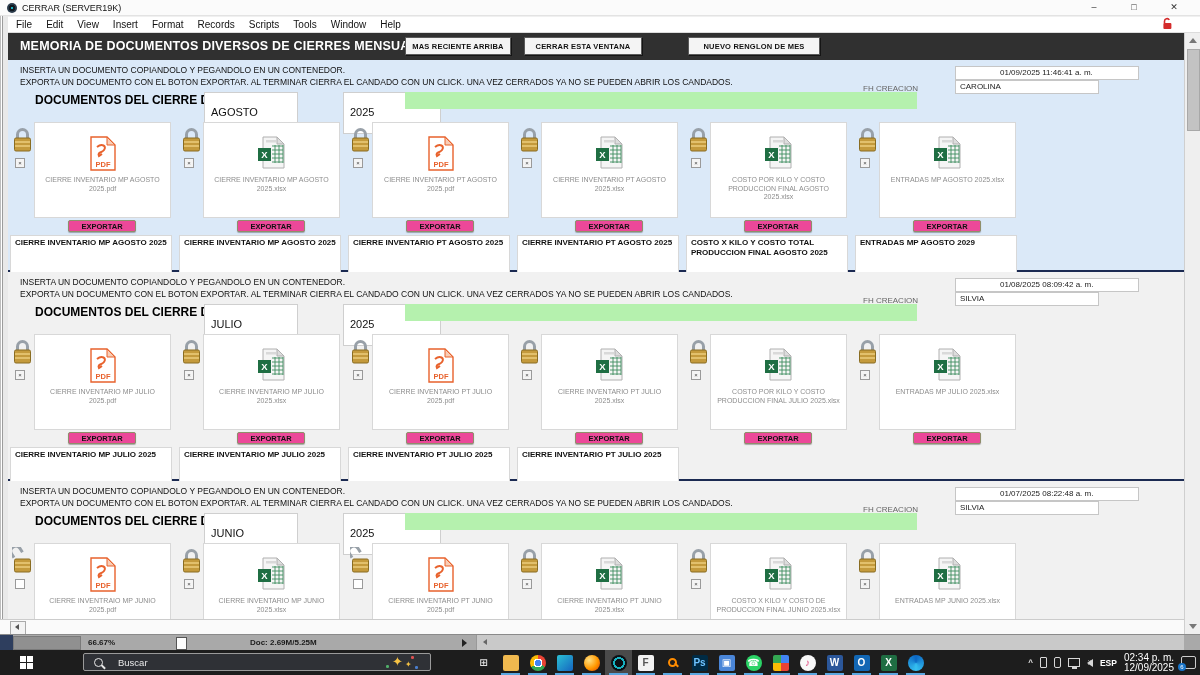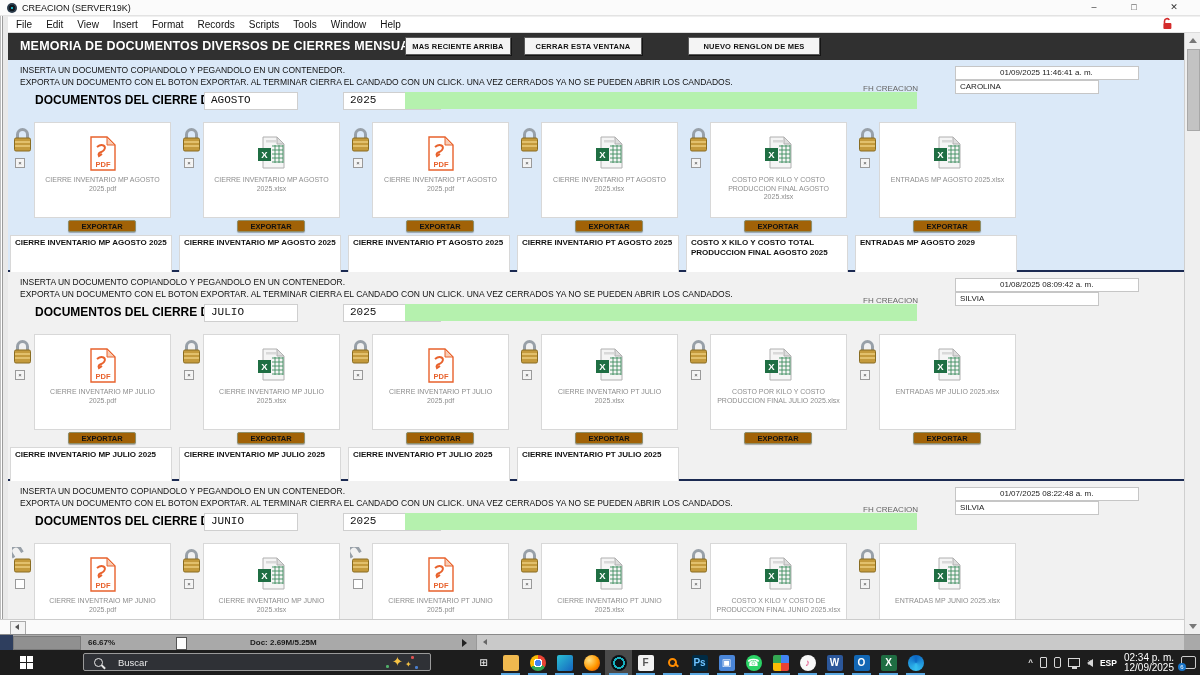--- a/index.html
+++ b/index.html
@@ -34,36 +34,36 @@
   .content{position:absolute;left:8px;top:60px;width:1176px;height:559px;overflow:hidden;}
   .section{position:relative;width:100%;box-sizing:border-box;border-bottom:2px solid #1b2a52;}
   .section.s0{height:212px;} .section.s1{height:209px;} .section.s2{height:320px;border-bottom:none;}
   .instr{position:absolute;left:12px;top:5px;font-size:8.5px;line-height:11.5px;color:#111;white-space:nowrap;}
   .fh-label{position:absolute;left:855px;top:8px;width:87px;text-align:left;font-size:8px;color:#666;margin-top:16px;}
   .fhfield{position:absolute;left:947px;width:134px;height:10px;background:#fff;border:1px solid #c6c6c6;
     font-size:8px;padding:1px 4px;color:#222;white-space:nowrap;overflow:hidden;}
   .fh-date{top:6px;padding-left:44px;} .fh-user{top:20px;}
   .doc-title{position:absolute;left:27px;top:33px;font-size:12px;font-weight:bold;color:#000;white-space:nowrap;}
   .mfield{position:absolute;top:32px;height:14px;background:#fff;border:1px solid #cfcfcf;
-    font-size:11px;padding:1px 6px;color:#111;white-space:nowrap;font-family:Liberation Mono, monospace;}
+    font-size:11px;padding:13px 6px;color:#111;white-space:nowrap;}
   .month{left:196px;width:80px;} .year{left:307px;width:84px;margin-left:28px;}
   .greenbar{position:absolute;left:397px;top:32px;width:512px;height:17px;background:#b5f1ae;}
   .docs{position:absolute;left:2px;top:62px;display:flex;}
   .slot{position:relative;width:169px;height:154px;flex:none;}
   .lock{position:absolute;left:2px;top:4px;}
   .lock .shk{transform-origin:5px 12px;}
   .lock.open .shk{transform:translate(-4px,-2px) rotate(-32deg);}
   .xbtn{position:absolute;left:5px;top:36px;width:8px;height:8px;background:#f4f4f4;border:1px solid #9a9a9a;
     font-size:6px;line-height:8px;text-align:center;color:#444;}
   .xbtn.empty{background:#fff;}
   .cont{position:absolute;left:24px;top:0;width:137px;height:96px;background:#fff;border:1px solid #d8d8d8;box-sizing:border-box;}
   .cont svg{display:none;margin:13px auto 0;}
   .cont svg.show{display:block;}
   .fname{position:absolute;left:4px;right:4px;top:53px;text-align:center;font-size:7px;line-height:8.5px;color:#8d8d8d;}
-  .exportar{position:absolute;left:58px;top:98px;width:68px;height:12px;background:#a16207;border:1px solid #8f8f6a;
+  .exportar{position:absolute;left:58px;top:98px;width:68px;height:12px;background:#ec4899;border:1px solid #8f8f6a;
     border-radius:2px;font-size:7.5px;font-weight:bold;line-height:9px;padding:0;font-family:inherit;color:#111;
     box-shadow:0 1px 1px rgba(0,0,0,.3);}
   .labelbox{position:absolute;left:0;top:113px;width:162px;height:41px;background:#fff;border:1px solid #d8d8d8;
     font-size:8px;font-weight:bold;color:#111;padding:2px 4px;line-height:9.5px;box-sizing:border-box;}
 
   
   .vscroll{position:absolute;left:1184px;top:33px;width:16px;height:601px;background:#efefef;border-left:1px solid #cfcfcf;box-sizing:border-box;}
   .vs-thumb{position:absolute;left:2px;top:16px;width:11px;height:80px;background:#c3c3c3;border:1px solid #a8a8a8;}
   .tri{width:0;height:0;position:absolute;}
   .tri-up{border-left:4px solid transparent;border-right:4px solid transparent;border-bottom:5px solid #777;left:4px;top:5px;}
@@ -120,21 +120,21 @@
   .badge{position:absolute;left:-4px;bottom:-3px;width:8px;height:8px;border-radius:50%;background:#1874c8;
     color:#fff;font-size:6px;line-height:8px;text-align:center;}
 </style>
 </head>
 <body>
 
 <div class="screen">
 
   <div class="titlebar">
     <span class="app-icon"></span>
-    <span class="tb-title">CREACION (SERVER19K)</span>
+    <span class="tb-title">CERRAR (SERVER19K)</span>
     <div class="win-controls">
         <span class="wbtn">–</span>
         <span class="wbtn">□</span>
         <span class="wbtn">✕</span>
       </div>
   </div>
 
   <div class="menubar">
       <span class="menu-item">File</span>
       <span class="menu-item">Edit</span>

